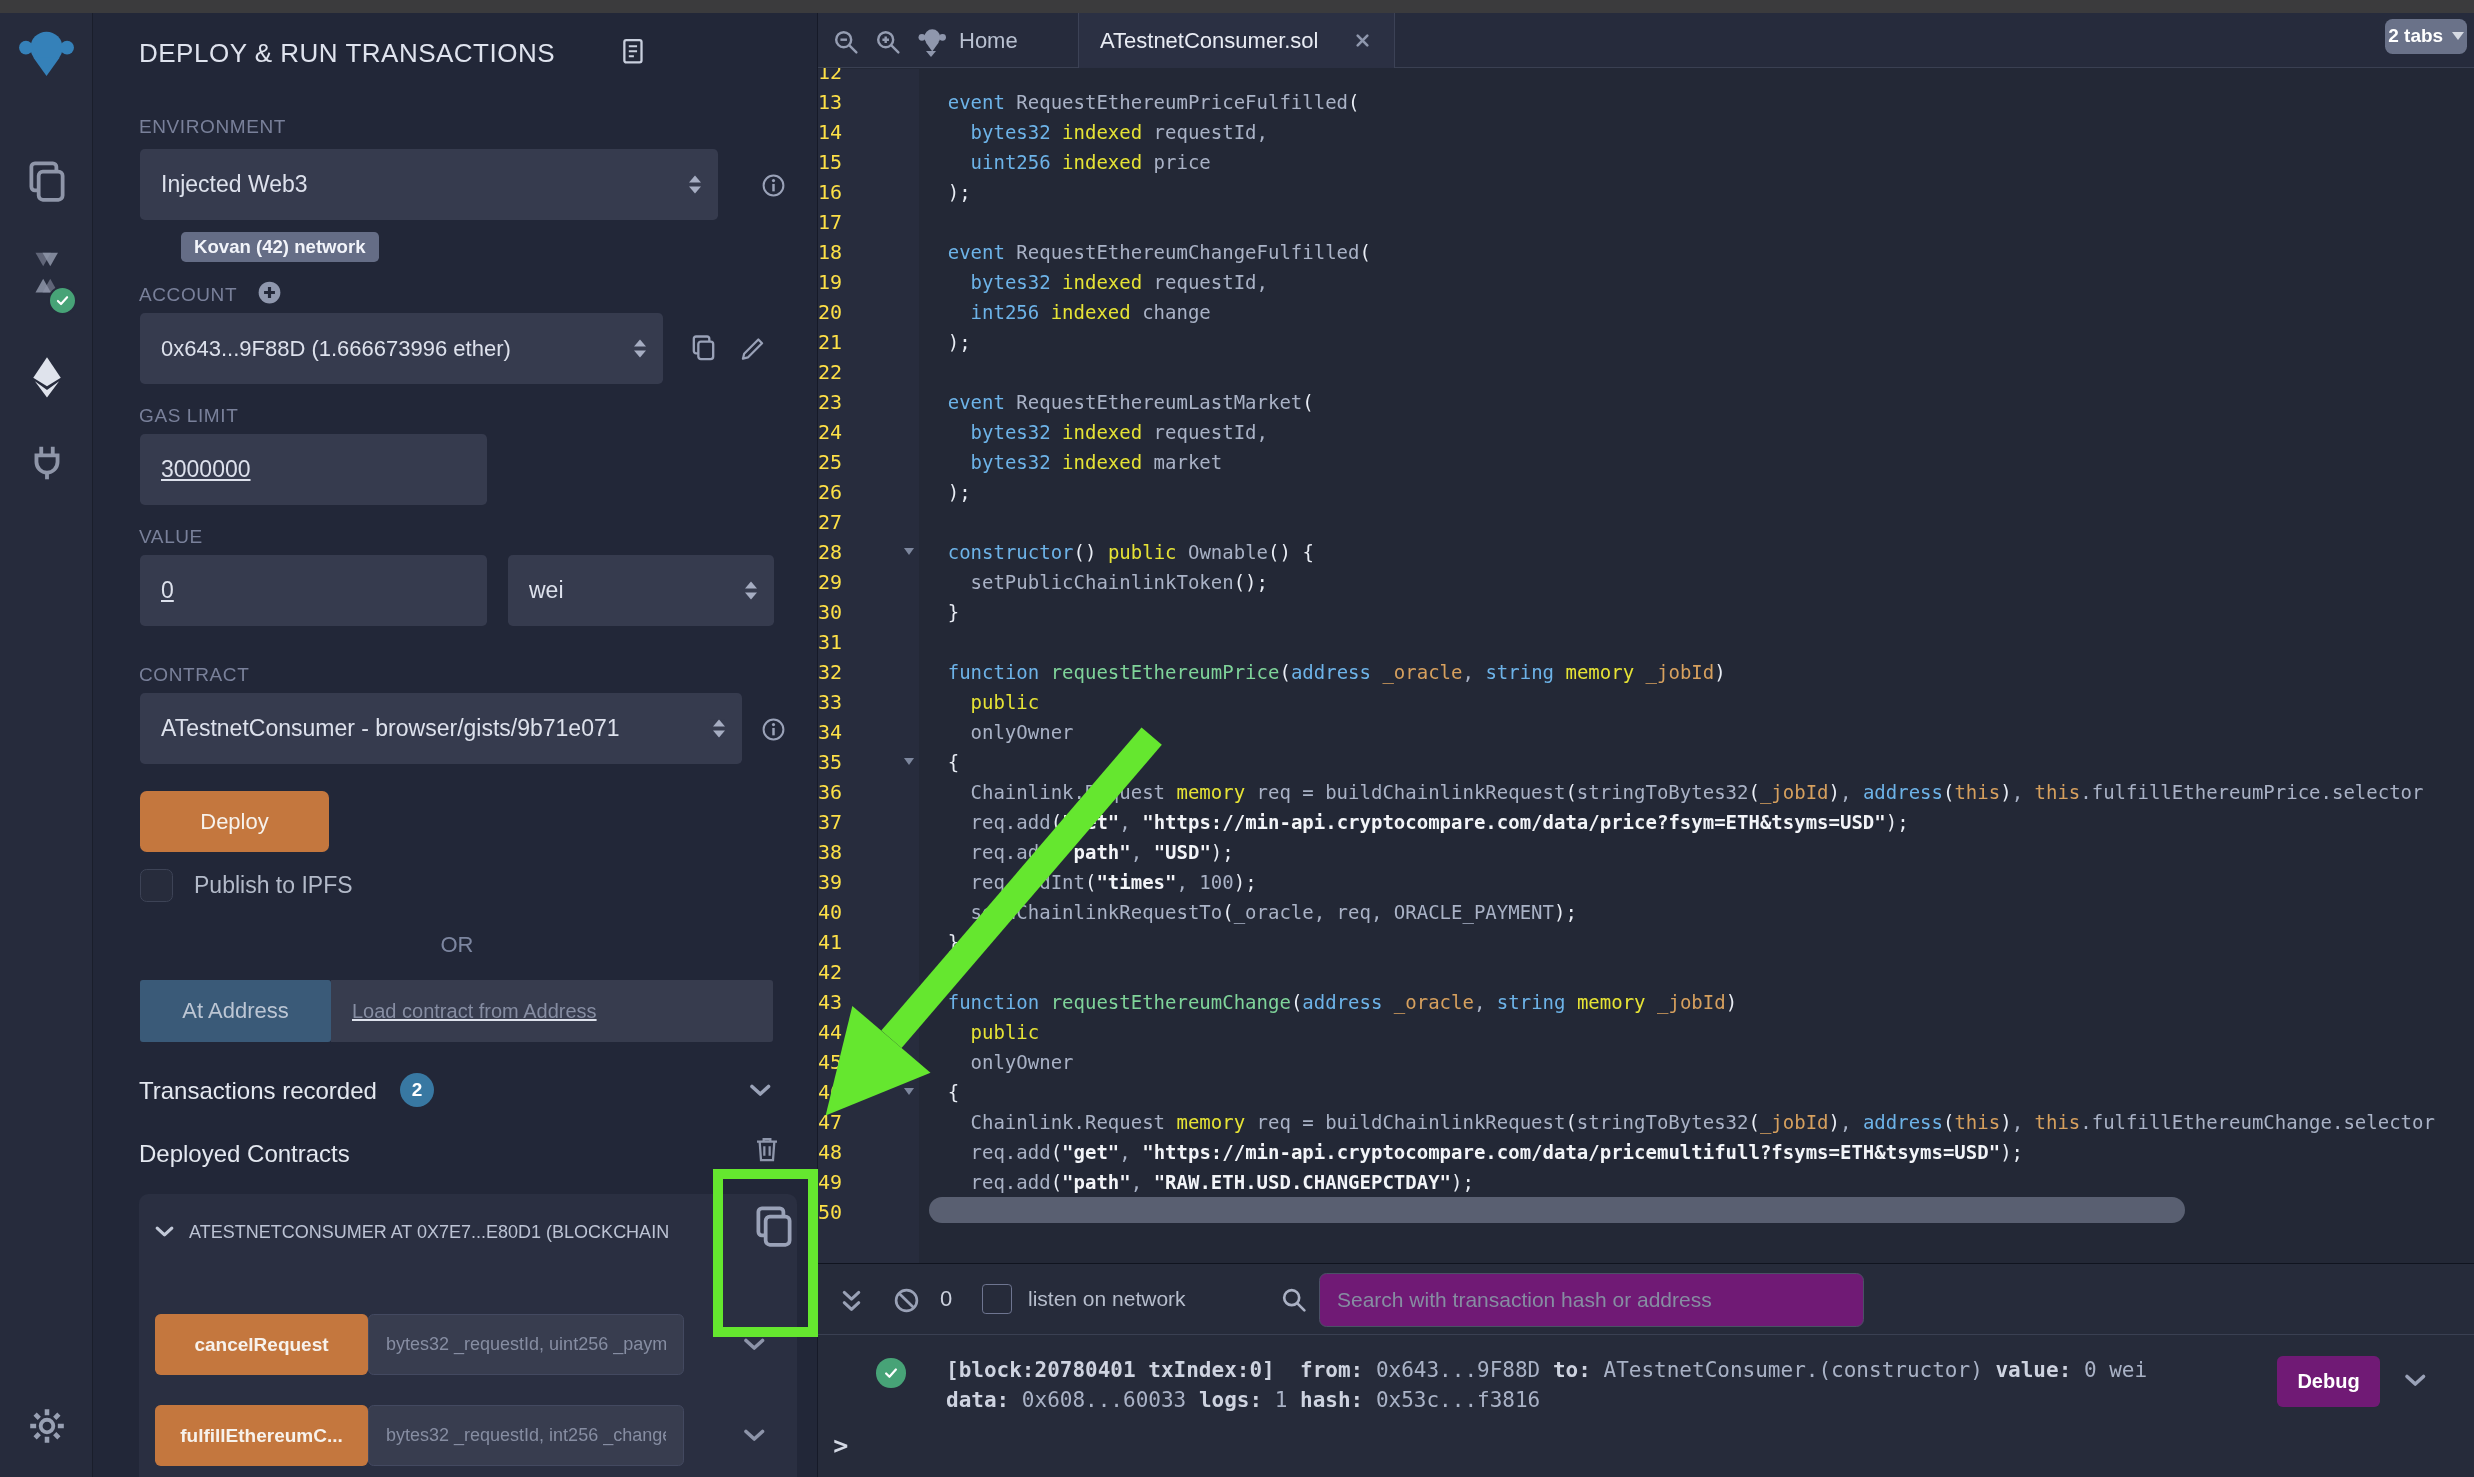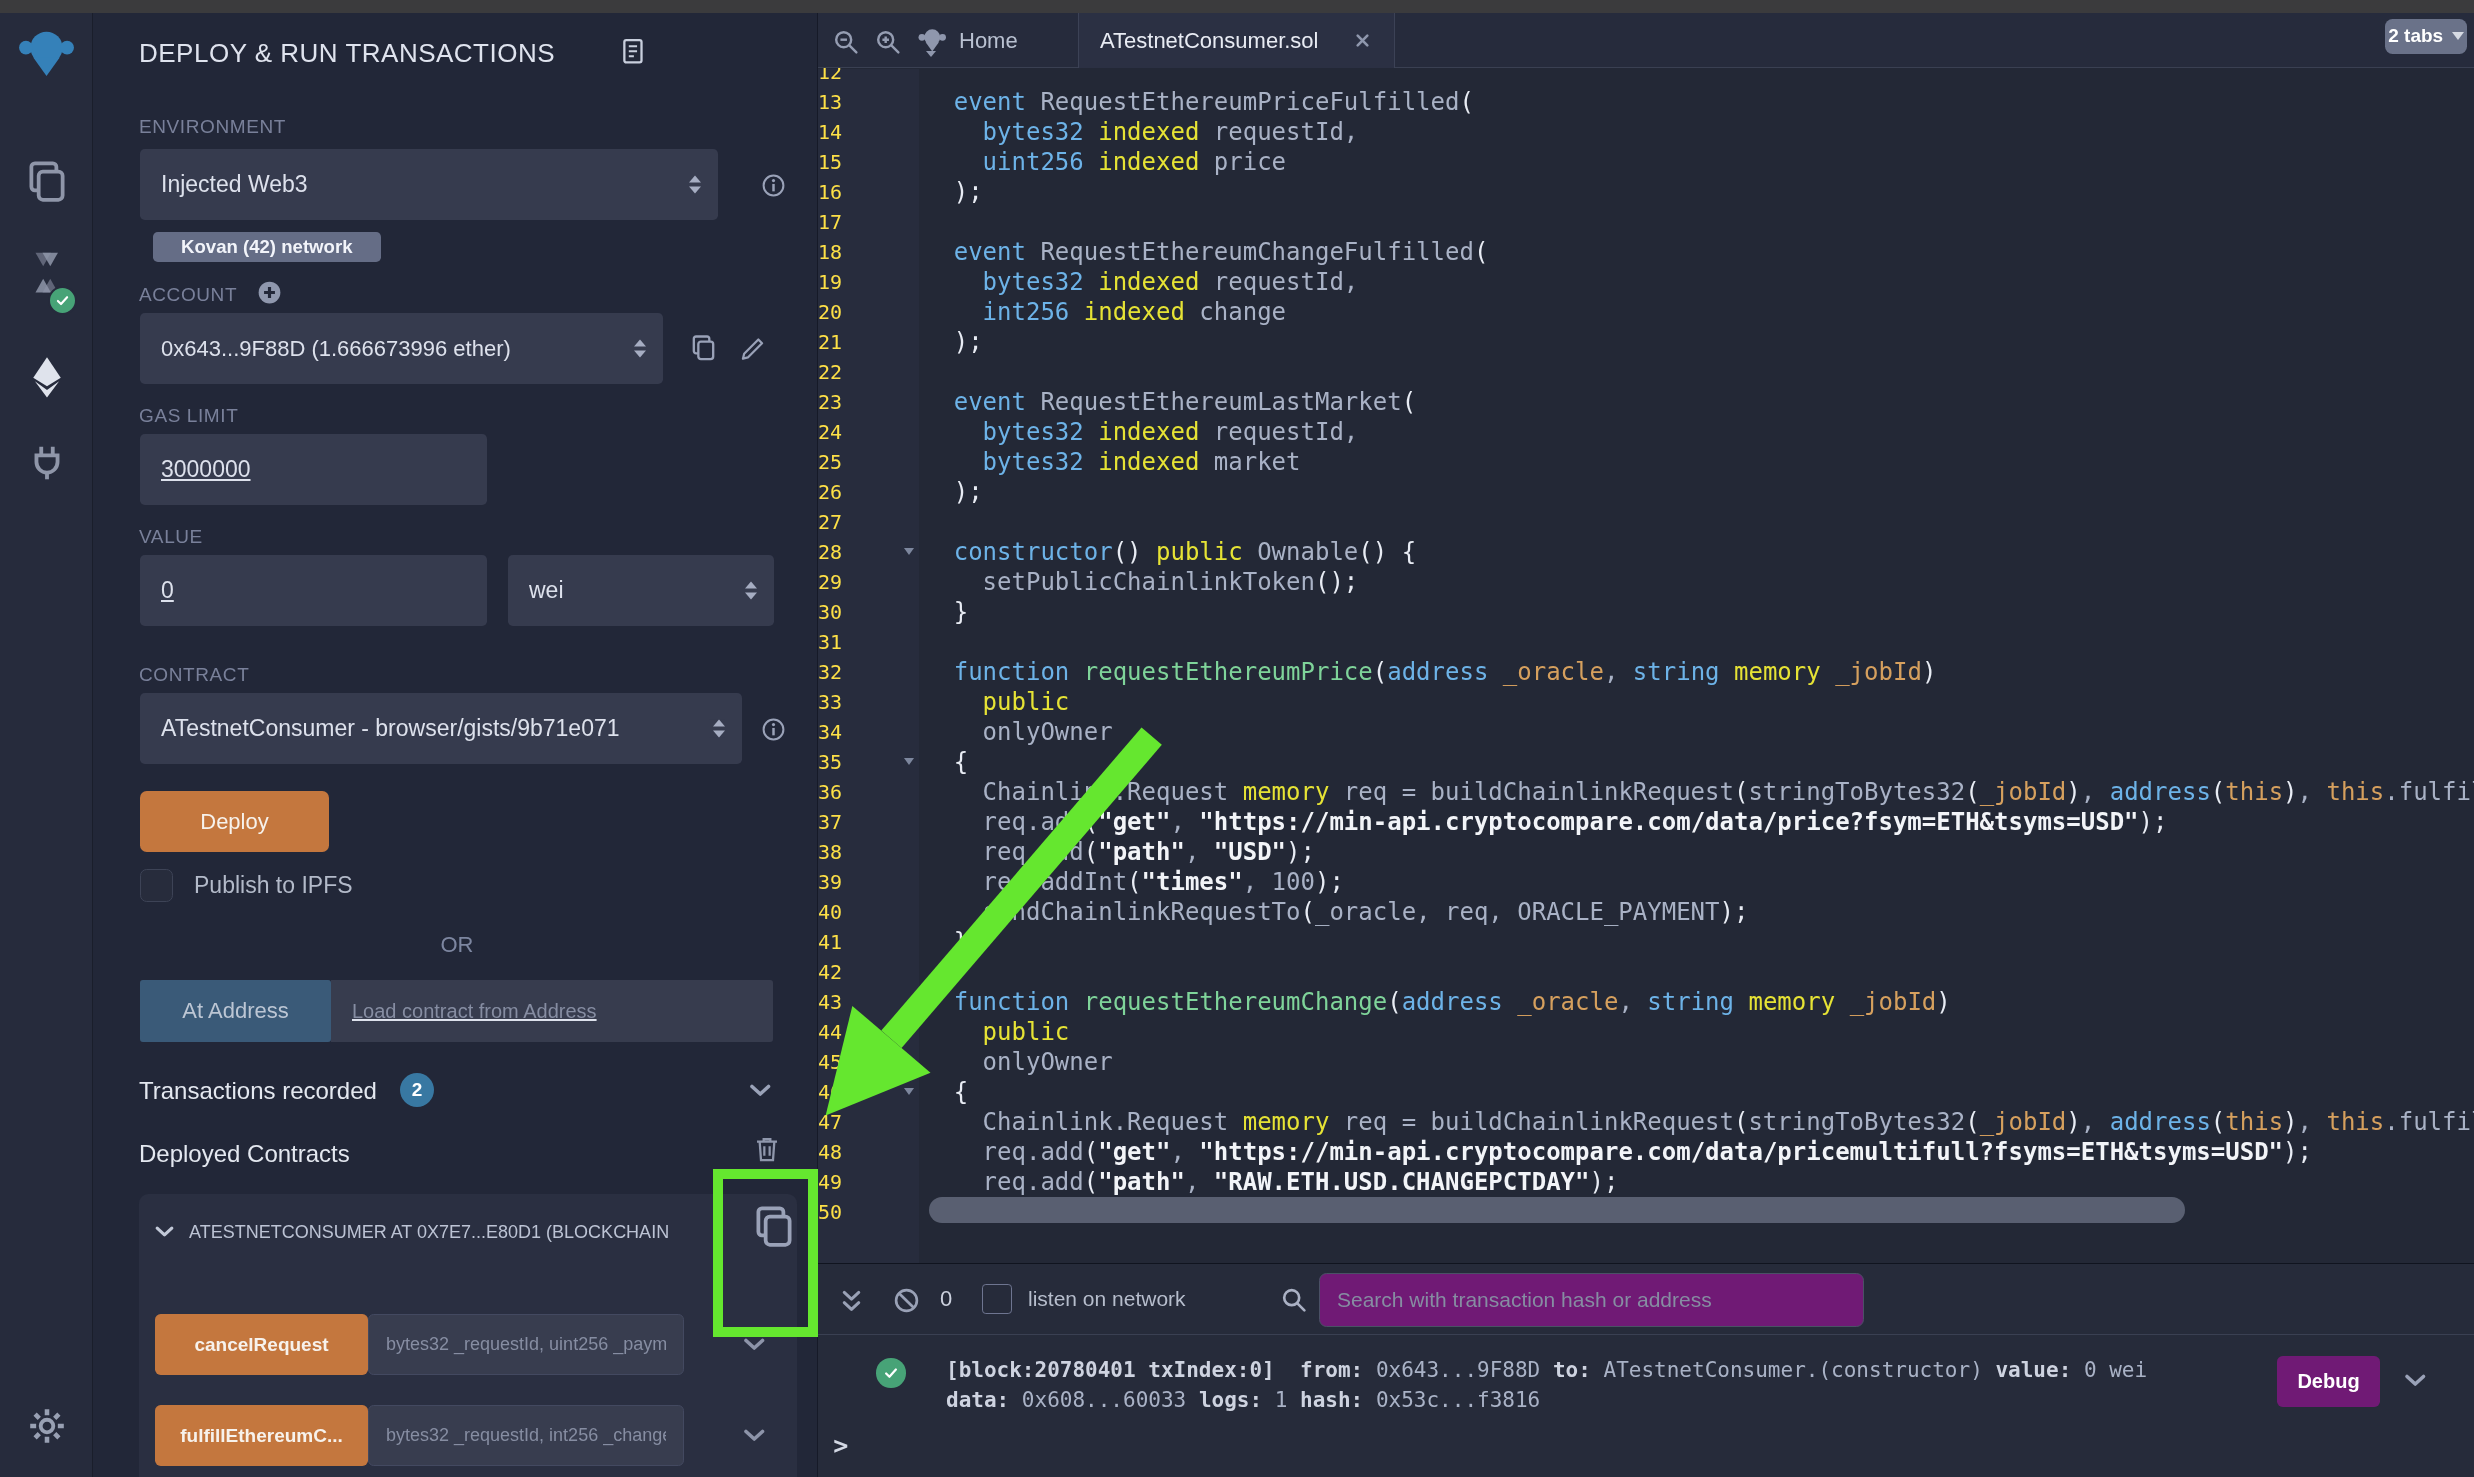--- a/index.html
+++ b/index.html
@@ -27,42 +27,42 @@
     background:#363b4e; border:none; border-radius:4.8px; color:#dde1ec;
     font-size:23px; font-family:"Liberation Sans",sans-serif;
     display:flex; align-items:center; padding:0 21px;
   }
   input.inp { outline:none; width:100%; height:100%;text-decoration:underline; }
   input::placeholder { color:#868da2; }
   .steppers { position:absolute; right:17px; top:50%; transform:translateY(-50%); display:flex; flex-direction:column; gap:4.8px; }
   .steppers i { display:block; width:0; height:0; border-left:6.7px solid transparent; border-right:6.7px solid transparent; }
   .steppers i.up { border-bottom:7.6px solid #a6adc2; }
   .steppers i.dn { border-top:7.6px solid #a6adc2; }
-  .badge-net { background:#656d86; color:#f2f4fa; font-size:18.6px; font-weight:bold; border-radius:4.8px; height:29.6px; line-height:29.6px; padding:0 28px; display:inline-block; }
+  .badge-net { background:#656d86; color:#f2f4fa; font-size:18.6px; font-weight:bold; border-radius:4.8px; height:29.6px; line-height:29.6px; padding:0 13px; display:inline-block;margin-left:28px; }
   .btn-orange { background:#c4773e; border:none; border-radius:6.7px; color:#f7f2ec; font-size:22px; display:flex; align-items:center; justify-content:center; cursor:pointer; font-family:"Liberation Sans",sans-serif; }
   .chkbox { background:#272c3c; border:1.9px solid #3d4356; border-radius:6.7px; }
   .count-badge { background:#3878a2; color:#fff; border-radius:50%; font-size:19px; font-weight:bold; display:flex; align-items:center; justify-content:center; }
   .card { background:#2a2f41; border-radius:9.5px; }
   .fn-btn { font-weight:bold; font-size:19px; border-radius:5.7px; }
   .fn-inp { background:#383d4f; border:1px solid #434960; border-radius:5.7px; color:#8b92a8; font-size:18px; padding:0 17px; font-family:"Liberation Sans",sans-serif; outline:none; }
 
   
   .tab-home { font-size:22px; color:#b9c1d1; }
   .tab-active { background:#2b3043; border-left:1px solid #3c4256; border-right:1px solid #3c4256; display:flex; align-items:center; padding:0 21px; gap:34px; }
   .tab-active span { font-size:22px; color:#e8ebf3; }
   .tabs-menu { background:#6a7289; border-radius:7.6px; color:#fff; font-size:19px; font-weight:bold; display:flex; align-items:center; justify-content:center; gap:8.6px; }
   .tabs-menu i { width:0; height:0; border-left:6.7px solid transparent; border-right:6.7px solid transparent; border-top:8.6px solid #d6dae3; display:inline-block; }
 
   
   .gutterbg { left:818px; top:69px; width:101px; height:1194px; background:#272c3d; z-index:1; }
   #gutter { left:818px; top:57px; width:101px; z-index:2; font-family:"DejaVu Sans Mono",monospace; }
   .gut-row { position:relative; height:30px; line-height:30px; text-align:left; padding-right:25px; font-size:20px; color:#fde047; }
   .gut-row .fold { position:absolute; right:4.8px; top:11.4px; width:0; height:0; border-left:5.7px solid transparent; border-right:5.7px solid transparent; border-top:7.6px solid #7d879e; }
   #code { left:921px; top:57px; width:1554px; height:1206px; overflow:hidden; z-index:2; font-family:"DejaVu Sans Mono",monospace; }
-  .code-line { height:30px; line-height:30px; font-size:24px; white-space:pre; padding-left:3.8px; }
+  .code-line { height:30px; line-height:30px; font-size:19px; white-space:pre; padding-left:3.8px; }
   .tk-n { color:#a9b2c6; }
   .tk-k { color:#6db3e8; }
   .tk-y { color:#e6e335;text-align:center; }
   .tk-f { color:#7fd49a; }
   .tk-p { color:#d6a05e; }
   .tk-s { color:#f2f4f8; font-weight:bold; }
   .tk-w { color:#e8ecf4; }
   .hscroll { left:929px; top:1197px; width:1256px; height:26px; border-radius:13.3px; background:rgba(148,156,178,.48); z-index:4; }
 
   

